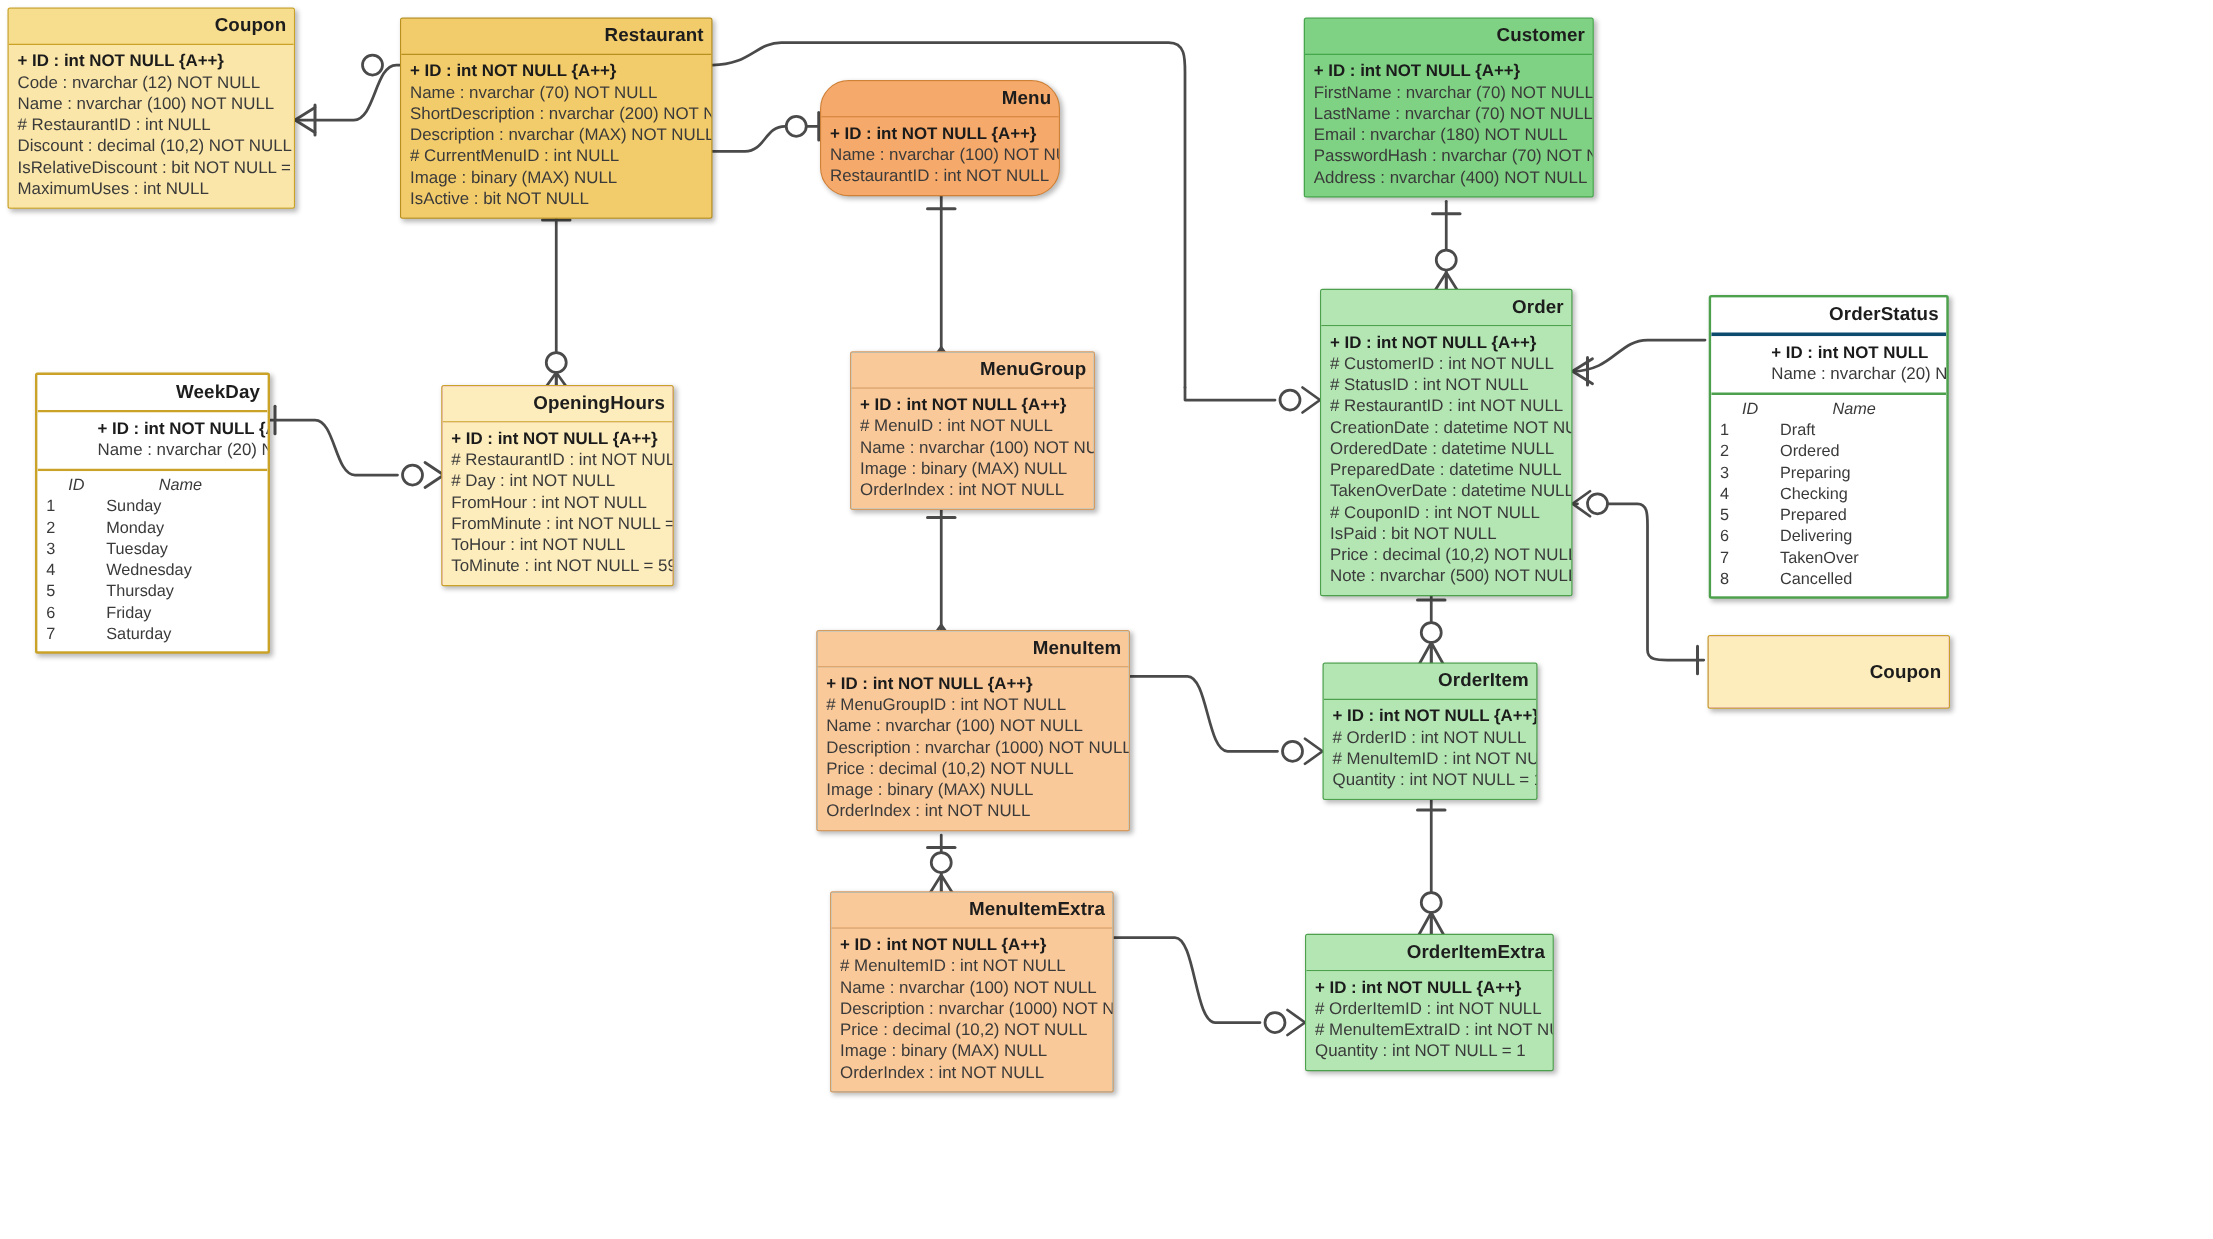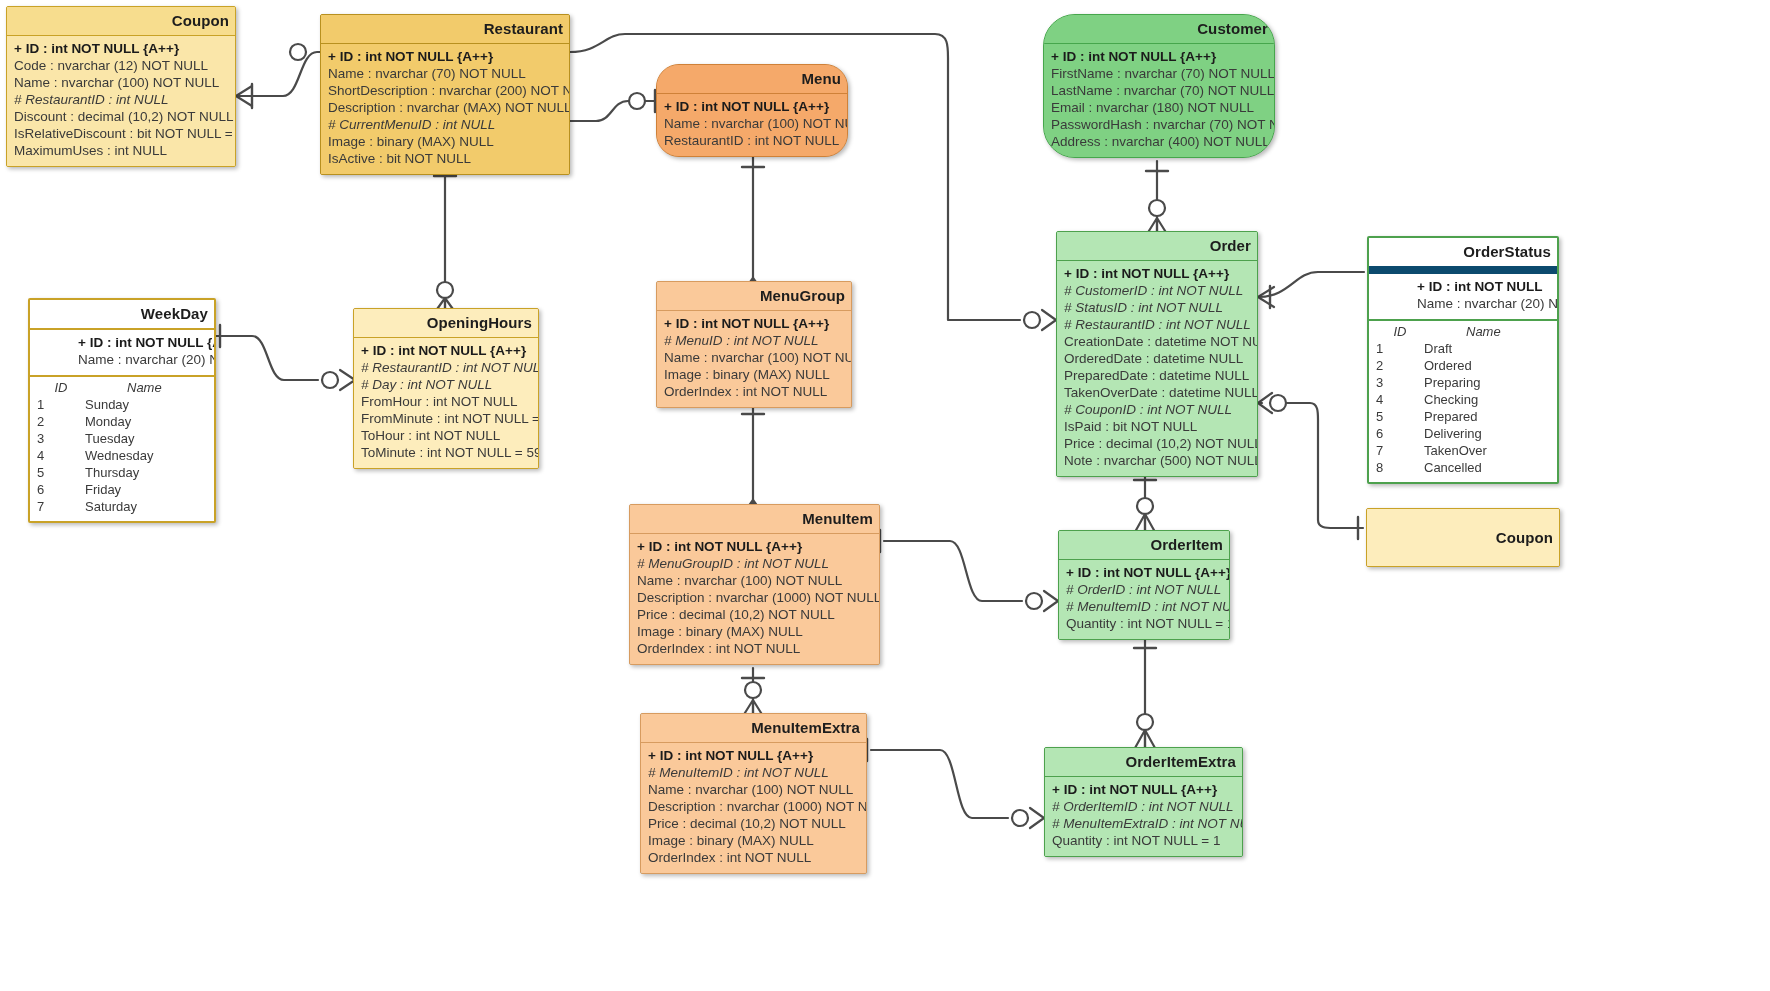--- a/index.html
+++ b/index.html
@@ -46,57 +46,56 @@
     font-size:13.5px;
     line-height:17px;
     color:#3a3a3a;
     white-space:nowrap;
   }
   .attr.pk{
     font-weight:bold;
     color:#1b1b1b;
   }
   .attr.fk{
-    font-style:italic;
   }
   
   .theme-yellow{ background:#fae6a9; border-color:#c9a227;}
   .theme-yellow .ehead{ background:#f7dd8e; border-bottom:1px solid #c9a227;}
   .theme-yellow .ebody{ background:#fae6a9;}
 
   .theme-yellow-pale{ background:#f0abfc; border-color:#c9a227;}
   .theme-yellow-pale .ehead{ background:#fdedbc; border-bottom:1px solid #c9a227;}
   .theme-yellow-pale .ebody{ background:#fdedbc;}
 
   .theme-gold{ background:#f2cb6b; border-color:#b8901f;}
   .theme-gold .ehead{ background:#f2cb6b; border-bottom:1px solid #b8901f;}
   .theme-gold .ebody{ background:#f2cb6b;}
 
   .theme-orange{ background:#f5a96a; border-color:#cf8138;}
   .theme-orange .ehead{ background:#f5a96a; border-bottom:1px solid #cf8138;}
   .theme-orange .ebody{ background:#f5a96a;}
 
-  .theme-peach{ background:#7dd3fc; border-color:#d79b5f;}
+  .theme-peach{ background:#7dd3fc; border-color:#d79b5f;margin-left:24px;}
   .theme-peach .ehead{ background:#fac99a; border-bottom:1px solid #d79b5f;}
   .theme-peach .ebody{ background:#fac99a;}
 
   .theme-green{ background:#7fd183; border-color:#46a64c;}
   .theme-green .ehead{ background:#7fd183; border-bottom:1px solid #46a64c;}
   .theme-green .ebody{ background:#7fd183;}
 
   .theme-green-pale{ background:#b4e6b4; border-color:#4da14d;}
   .theme-green-pale .ehead{ background:#b4e6b4; border-bottom:1px solid #4da14d;}
   .theme-green-pale .ebody{ background:#b4e6b4;}
 
   
   .lookup{ background:#ffffff; }
   .lookup.border-green{ border:2px solid #4da14d; }
   .lookup.border-gold{ border:2px solid #c9a227; }
   .lookup .ehead{ background:#ffffff; font-weight:bold;}
-  .lookup.border-green .ehead{ border-bottom:8px solid #0c4a6e;}
+  .lookup.border-green .ehead{ border-bottom:3px solid #0c4a6e;}
   .lookup.border-gold  .ehead{ border-bottom:2px solid #c9a227;}
   .lookup .ebody{ background:#ffffff;padding-left:48px; }
   .lookup.border-green .ebody{ border-bottom:2px solid #4da14d; }
   .lookup.border-gold  .ebody{ border-bottom:2px solid #c9a227; }
 
   .lookup-rows{
     padding:2px 7px 6px 7px;
     background:#ffffff;
   }
   .lkrow{
@@ -236,21 +235,21 @@
 
   <div class="entity theme-orange" style="left:656px;top:64px;width:192px;border-radius:23px;">
     <div class="ehead">Menu</div>
     <div class="ebody">
       <div class="attr pk">+ ID : int NOT NULL  {A++}</div>
       <div class="attr">Name : nvarchar (100)  NOT NULL</div>
       <div class="attr">RestaurantID : int NOT NULL</div>
     </div>
   </div>
 
-  <div class="entity theme-green" style="left:1043px;top:14px;width:232px;border-radius:32px;">
+  <div class="entity theme-green" style="left:1043px;top:14px;width:232px;">
     <div class="ehead">Customer</div>
     <div class="ebody">
       <div class="attr pk">+ ID : int NOT NULL  {A++}</div>
       <div class="attr">FirstName : nvarchar (70)  NOT NULL</div>
       <div class="attr">LastName : nvarchar (70)  NOT NULL</div>
       <div class="attr">Email : nvarchar (180)  NOT NULL</div>
       <div class="attr">PasswordHash : nvarchar (70)  NOT NULL</div>
       <div class="attr">Address : nvarchar (400)  NOT NULL</div>
     </div>
   </div>

